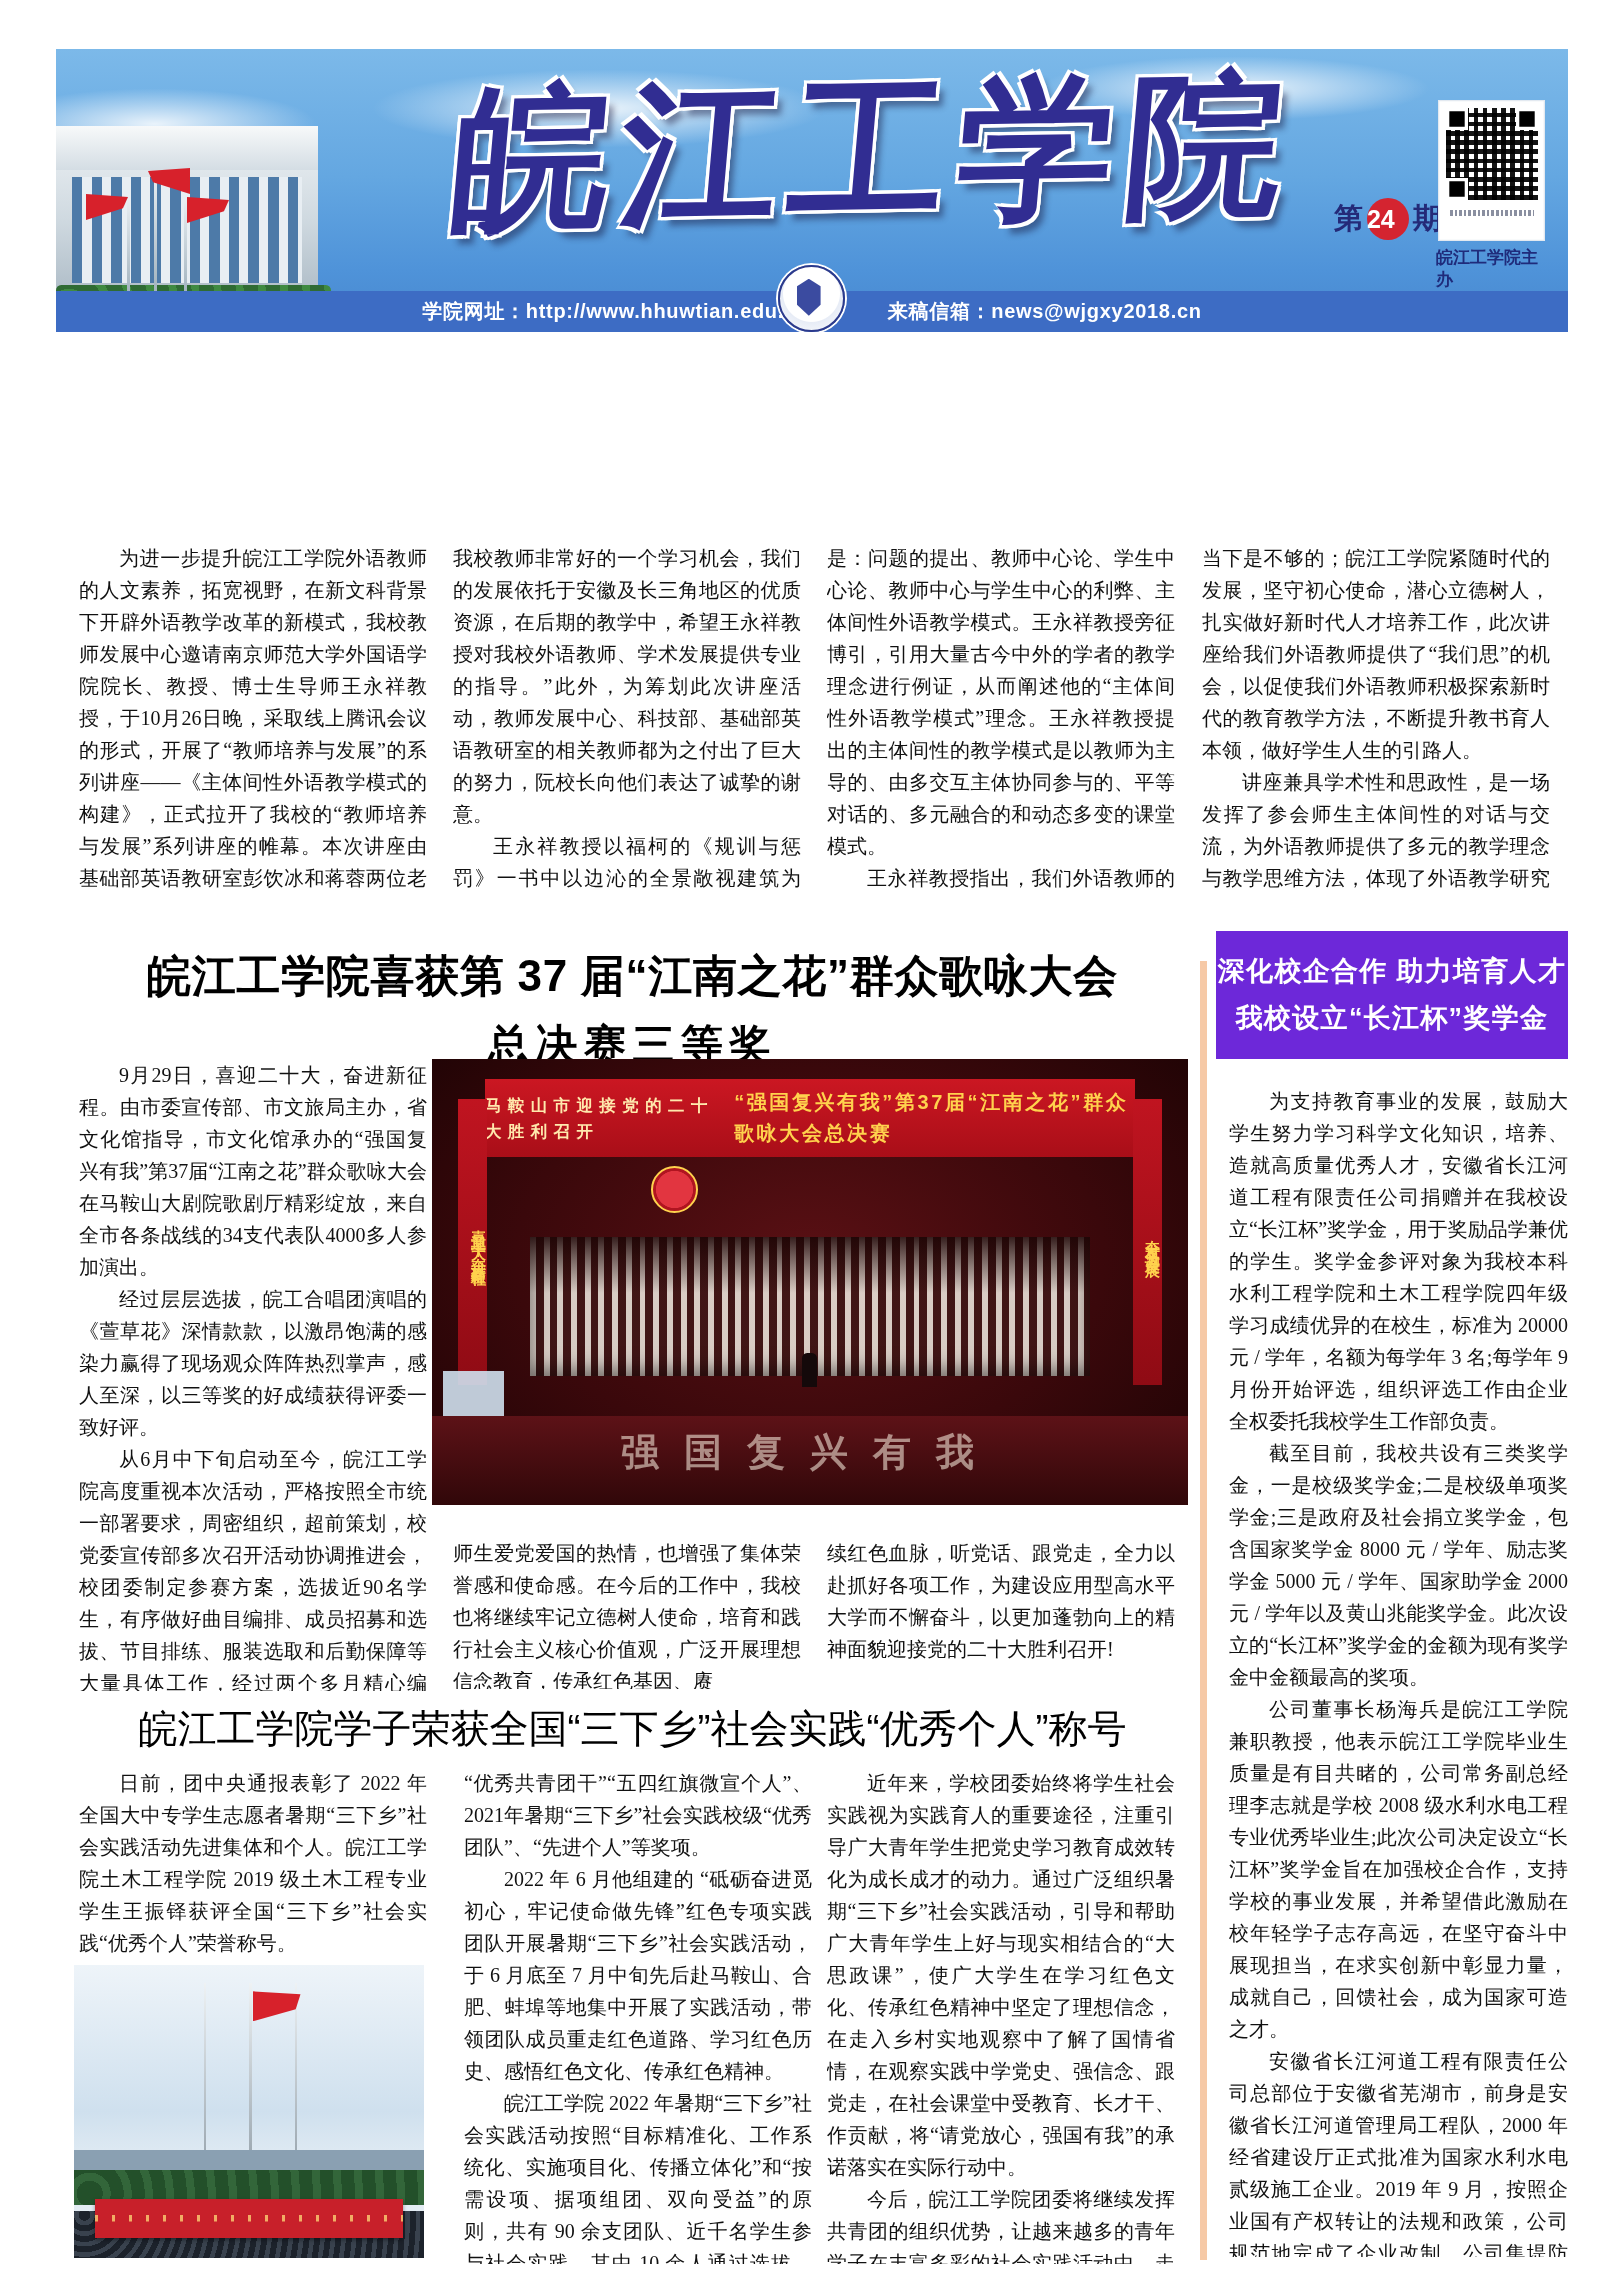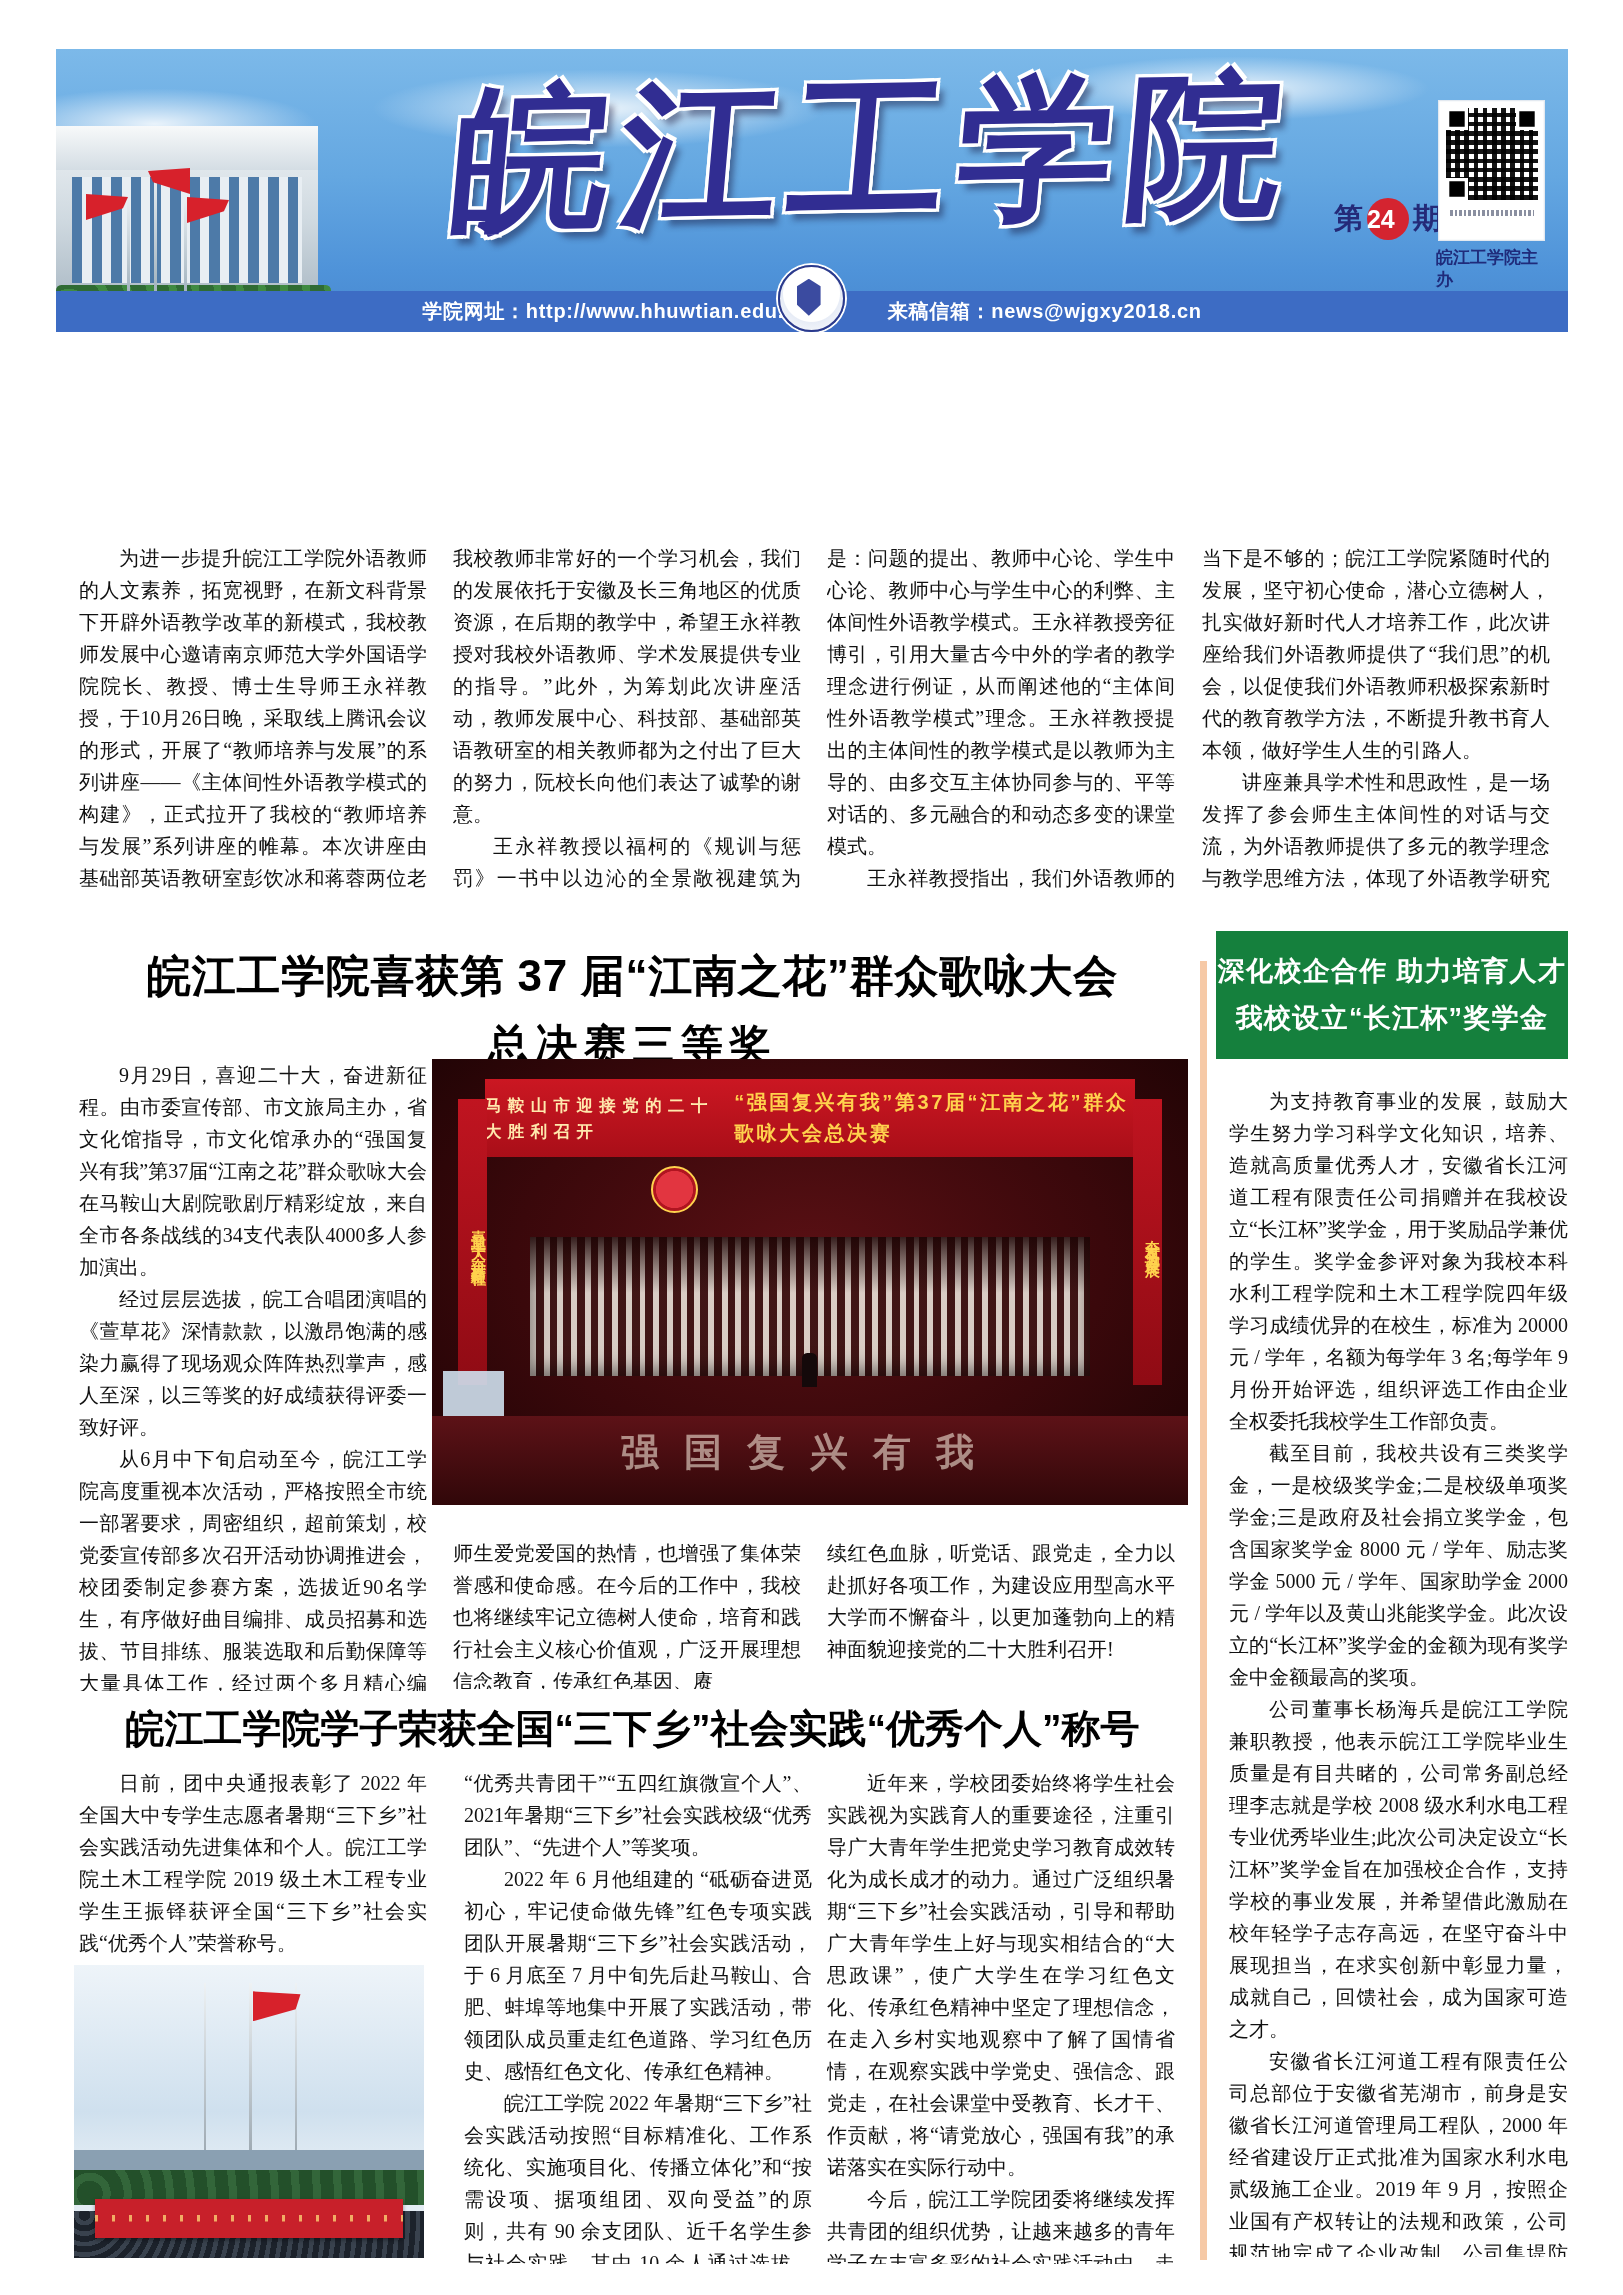--- a/index.html
+++ b/index.html
@@ -50,27 +50,27 @@
   
   .h1{position:absolute;left:56px;top:355px;width:1512px;text-align:center;
       font-family:"Liberation Sans","DejaVu Sans",sans-serif;font-weight:900;color:#000;}
   .h1 .l1{font-size:54px;letter-spacing:2px;line-height:79px;}
   .h1 .l2{font-size:52px;letter-spacing:3.9px;line-height:98px;}
   .h2{position:absolute;left:79px;top:940px;width:1107px;text-align:center;
       font-family:"Liberation Sans","DejaVu Sans",sans-serif;font-weight:900;color:#000;}
   .h2 .l1{font-size:44px;line-height:71px;letter-spacing:0.7px;}
   .h2 .l2{font-size:42px;line-height:68px;letter-spacing:6.5px;}
   .h3{position:absolute;left:79px;top:1699px;width:1107px;text-align:center;
-      font-family:"Liberation Sans","DejaVu Sans",sans-serif;font-weight:700;color:#000;font-size:39px;line-height:59px;}
+      font-family:"Liberation Sans","DejaVu Sans",sans-serif;font-weight:400;color:#000;font-size:39px;line-height:59px;}
   
   .col{position:absolute;width:348px;font-size:20px;line-height:32px;text-align:justify;overflow:hidden;}
   .col p{margin:0;text-indent:2em;}
   .col p.cont{text-indent:0;}
   
-  .redbox{position:absolute;left:1216px;top:931px;width:352px;height:128px;background:#15803d;
+  .redbox{position:absolute;left:1216px;top:931px;width:352px;height:128px;background:#6d28d9;
           display:flex;flex-direction:column;align-items:center;justify-content:center;
           font-family:"Liberation Sans","DejaVu Sans",sans-serif;font-weight:900;color:#fff;}
   .redbox .rl{font-size:27px;line-height:47px;letter-spacing:1.3px;}
   .rule{position:absolute;left:1200px;top:961px;width:6.5px;height:1299px;background:#f6c9a6;}
   
   .photo1{position:absolute;left:432px;top:1059px;width:756px;height:446px;overflow:hidden;
           background:radial-gradient(ellipse at 50% 45%,#5a1014 0%,#3a080b 55%,#1c0304 100%);}
   .p1banner{position:absolute;left:7%;right:7%;top:4.5%;height:17.5%;background:linear-gradient(180deg,#cb1722,#a90e18);
             display:flex;flex-direction:row;align-items:center;justify-content:center;
             font-family:"Liberation Sans",sans-serif;font-weight:700;}

